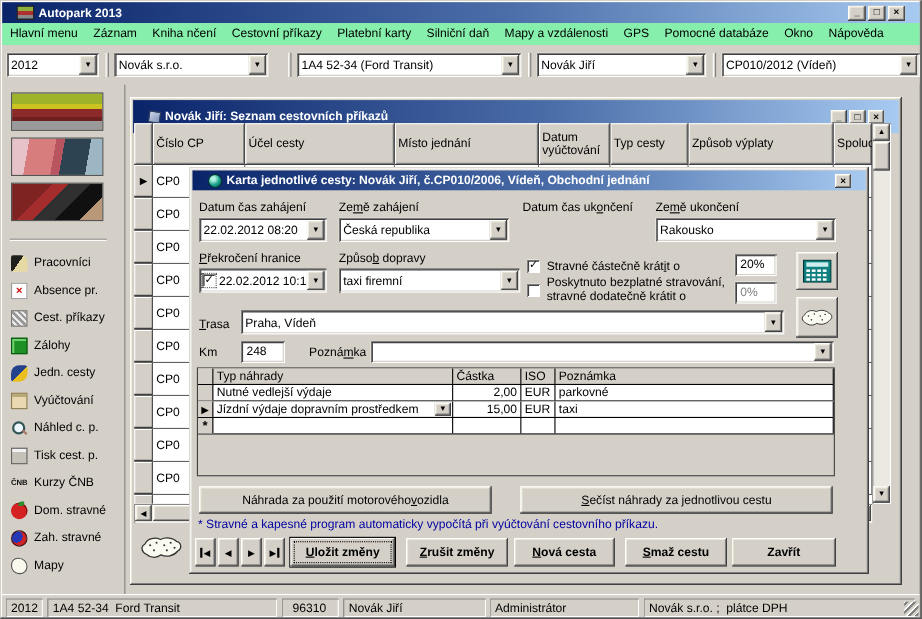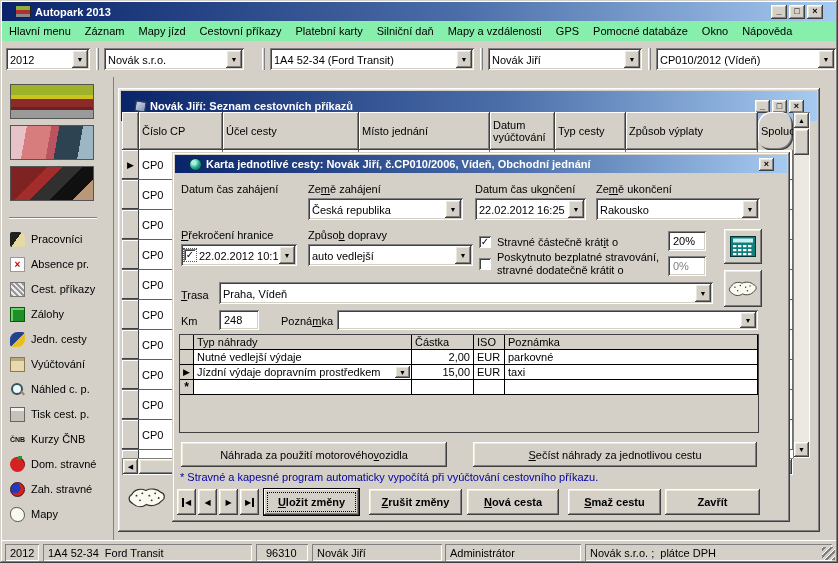--- a/index.html
+++ b/index.html
@@ -134,21 +134,21 @@
     <span class="tb-btns">
       <span class="tb-btn raised">_</span>
       <span class="tb-btn raised">□</span>
       <span class="tb-btn raised">×</span>
     </span>
   </div>
 
   <div id="menubar">
     <span class="menu-item">Hlavní menu</span>
     <span class="menu-item">Záznam</span>
-    <span class="menu-item">Mapy jízd</span>
+    <span class="menu-item">Kniha nčení</span>
     <span class="menu-item">Cestovní příkazy</span>
     <span class="menu-item">Platební karty</span>
     <span class="menu-item">Silniční daň</span>
     <span class="menu-item">Mapy a vzdálenosti</span>
     <span class="menu-item">GPS</span>
     <span class="menu-item">Pomocné databáze</span>
     <span class="menu-item">Okno</span>
     <span class="menu-item">Nápověda</span>
   </div>
 
@@ -246,21 +246,21 @@
       </span>
     </div>
 
     <div class="lw-col" style="left:4px;width:17px;"></div>
     <div class="lw-col" style="left:21px;width:84px;">Číslo CP</div>
     <div class="lw-col" style="left:105px;width:136px;">Účel cesty</div>
     <div class="lw-col" style="left:241px;width:131px;">Místo jednání</div>
     <div class="lw-col" style="left:372px;width:65px;">Datum vyúčtování</div>
     <div class="lw-col" style="left:437px;width:71px;">Typ cesty</div>
     <div class="lw-col" style="left:508px;width:132px;">Způsob výplaty</div>
-    <div class="lw-col" style="left:640px;width:35px;border-radius:13px;">Spoluc</div>
+    <div class="lw-col" style="left:640px;width:35px;">Spoluc</div>
 
     <div class="lw-rows">
       <div class="lw-row">
         <span class="lw-sel">▶</span>
         <span class="lw-cell" style="left:17px;width:84px;">CP0</span>
         <span class="lw-cell" style="left:101px;width:136px;"></span>
           <span class="lw-cell" style="left:237px;width:131px;"></span>
         <span class="lw-cell" style="left:368px;width:65px;"></span>
           <span class="lw-cell" style="left:433px;width:71px;"></span>
         <span class="lw-cell" style="left:504px;width:132px;"></span>
@@ -393,43 +393,43 @@
       <span class="tb-btns">
         <span class="tb-btn raised" style="width:15px;height:13px;">×</span>
       </span>
     </div>
 
     <span class="lbl" style="left:9px;top:31px;">Datum čas zahá<u>j</u>ení</span>
     <span class="lbl" style="left:136px;top:31px;">Ze<u>m</u>ě zahájení</span>
     <span class="lbl" style="left:303px;top:31px;">Datum čas uk<u>o</u>nčení</span>
     <span class="lbl" style="left:424px;top:31px;">Ze<u>m</u>ě ukončení</span>
 
+    <div class="combo sunken" style="left:9px;top:46px;width:116px;height:22px;">
+      <span class="val">22.02.2012 08:20</span>
+      <span class="drop btn raised">▼</span>
+      </div>
     <div class="combo sunken" style="left:136px;top:46px;width:155px;height:22px;">
       <span class="val">Česká republika</span>
-      <span class="drop btn raised">▼</span>
-      </div>
-    <div class="combo sunken" style="left:303px;top:46px;width:111px;height:22px;">
-      <span class="val">22.02.2012 16:25</span>
       <span class="drop btn raised">▼</span>
       </div>
     <div class="combo sunken" style="left:424px;top:46px;width:164px;height:22px;">
       <span class="val">Rakousko</span>
       <span class="drop btn raised">▼</span>
       </div>
 
     <span class="lbl" style="left:9px;top:77px;"><u>P</u>řekročení hranice</span>
     <span class="lbl" style="left:136px;top:77px;">Způso<u>b</u> dopravy</span>
 
     <div class="combo sunken" style="left:9px;top:92px;width:116px;height:22px;">
       <span class="checkbox" style="position:static;margin:0 2px 0 3px;outline:1px dotted #555;flex:none;">✓</span>
       <span class="val" style="padding-left:1px;">22.02.2012 10:15</span>
       <span class="drop btn raised">▼</span>
       </div>
     <div class="combo sunken" style="left:136px;top:92px;width:165px;height:22px;">
-      <span class="val">auto vedlejší</span>
+      <span class="val">taxi firemní</span>
       <span class="drop btn raised">▼</span>
       </div>
 
     <span class="checkbox" style="left:307px;top:84px;">✓</span>
     <span class="cb-label" style="left:325px;top:84px;">Stravné částečně krát<u>i</u>t o</span>
     <div class="field-input" style="left:496px;top:79px;width:38px;height:20px;">
       <span>20%</span>
       </div>
 
     <span class="checkbox" style="left:307px;top:106px;"></span>

